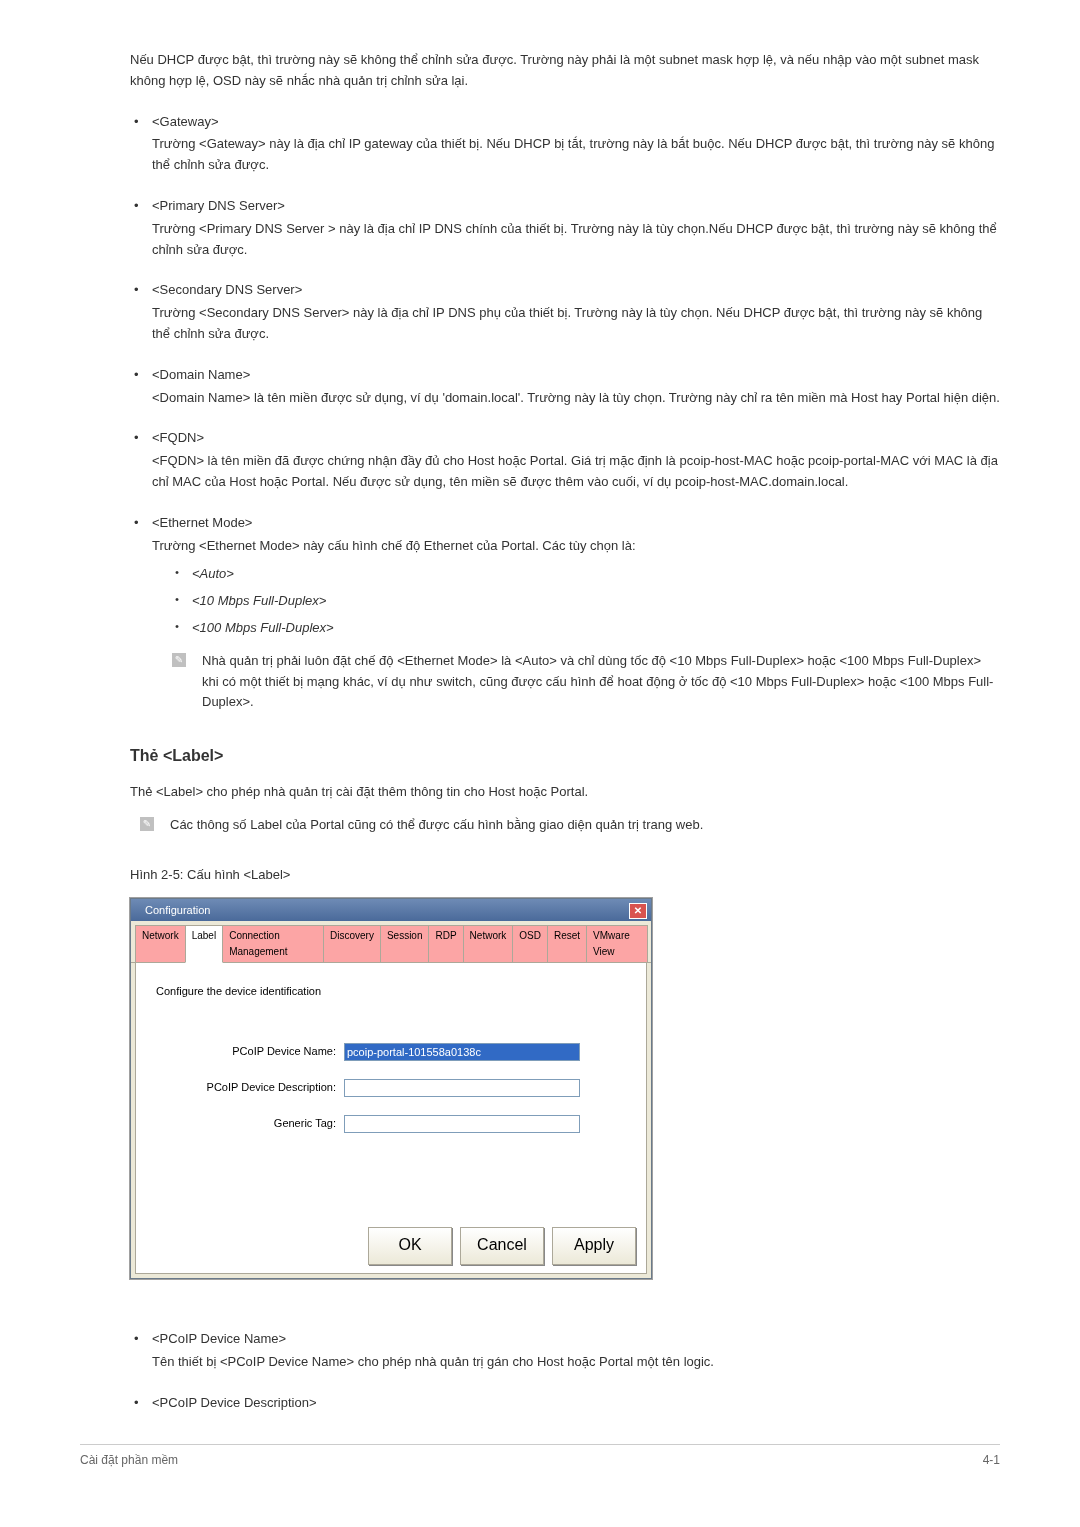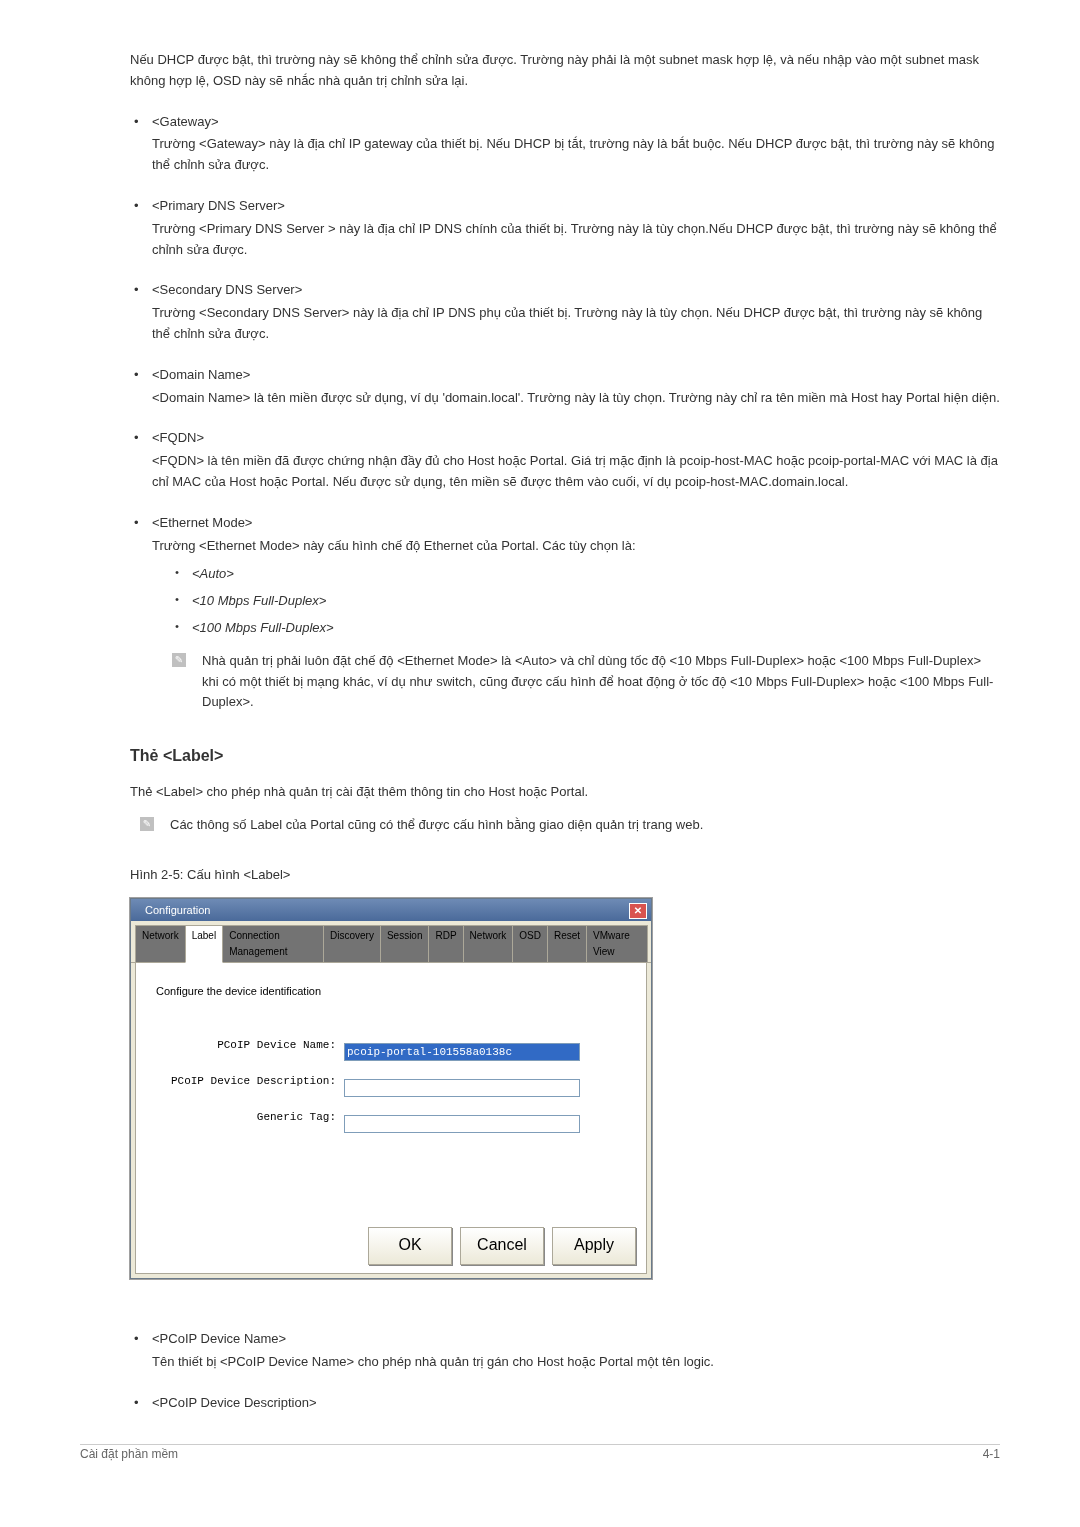--- a/index.html
+++ b/index.html
@@ -142,21 +142,21 @@
     padding: 4px 4px 0 4px;
     background: #ece9d8;
     border-bottom: 1px solid #aca899;
     gap: 0;
     font-size: 10px;
   }
   .tab {
     border: 1px solid #aca899;
     border-bottom: none;
     padding: 2px 6px;
-    background: #737373;
+    background: #fca5a5;
     margin-right: -1px;
     position: relative;
     cursor: pointer;
   }
   .tab.active {
     background: #fff;
     z-index: 2;
     border-bottom: 1px solid #fff;
     margin-bottom: -1px;
   }
@@ -168,23 +168,22 @@
     min-height: 280px;
     padding: 20px 20px 10px 20px;
     position: relative;
   }
   .panel-heading {
     font-size: 11px;
     margin-bottom: 30px;
   }
   .form-row {
     display: flex;
-    align-items: center;
+    align-items: flex-end;
     margin-bottom: 6px;
-    font-family: Liberation Mono, monospace;
   }
   .form-label {
     width: 180px;
     text-align: right;
     padding-right: 8px;
     font-size: 11px;
   }
   .form-input {
     width: 230px;
     height: 16px;
@@ -230,21 +229,21 @@
   }
   ul.bottom-list > li::before {
     content: "•";
     position: absolute;
     left: 4px;
     top: 0;
   }
   .footer {
     margin-top: 30px;
     border-top: 1px solid #ccc;
-    padding-top: 0;
+    padding-top: 6px;
     display: flex;
     justify-content: space-between;
     font-size: 12px;
     color: #666;
   }
 </style>
 </head>
 <body>
 
 <div class="page">

